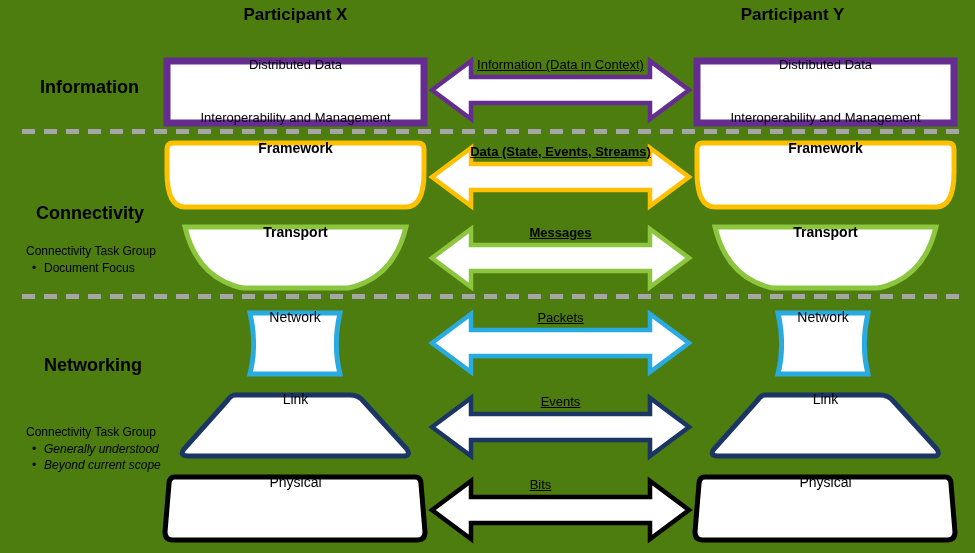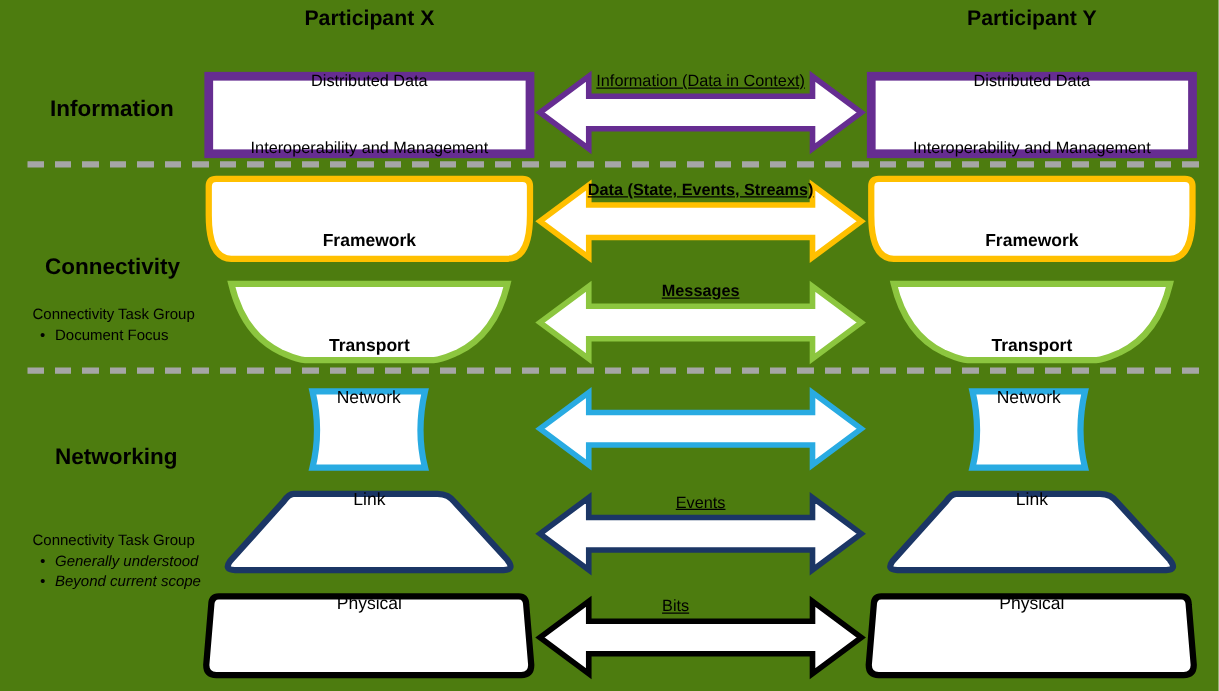--- a/index.html
+++ b/index.html
@@ -23,31 +23,31 @@
     background:repeating-linear-gradient(90deg,#A6A6A6 0 13px,transparent 13px 22px);
   }
   svg.shape,svg.arrow{position:absolute;overflow:visible;display:block;}
   .overlay{
     position:absolute;display:flex;flex-direction:column;
     align-items:center;justify-content:space-between;text-align:center;
     pointer-events:none;
   }
   .box-text{font-size:13px;line-height:1.3;}
   .layer-label{font-size:14px;}
-  .layer-label.bold{font-weight:bold;margin-top:44px;}
+  .layer-label.bold{font-weight:bold;}
   .arrow-text{font-size:13px;text-decoration:underline;}
   .arrow-text.bold{font-weight:bold;}
 </style>
 </head>
 <body>
 
 <div class="canvas">
 
   <div class="title" style="left:163px;">Participant X</div>
-  <div class="title" style="left:693px;">Participant Y</div>
+  <div class="title" style="left:660px;">Participant Y</div>
 
   <div class="section-label" style="left:40px;top:77px;">Information</div>
   <div class="section-label" style="left:36px;top:203px;text-align:right;">Connectivity</div>
   <div class="section-label" style="left:44px;top:355px;">Networking</div>
 
   <div class="note" style="left:26px;top:243px;">
     <div class="note-title">Connectivity Task Group</div>
     <ul>
       <li>Document Focus</li>
     </ul>
@@ -113,20 +113,21 @@
     <path d="M 4 4 H 94 C 89 26 89 45 94 65 H 4 C 9 45 9 26 4 4 Z" fill="#fff" stroke-width="5" stroke="#29ABE2"></path>
   </svg>
   <div class="overlay layer-label" style="left:246px;top:309px;width:98px;height:69px;">Network</div>
   <svg class="shape" style="left:774px;top:309px;" width="98" height="69" viewBox="0 0 98 69">
     <path d="M 4 4 H 94 C 89 26 89 45 94 65 H 4 C 9 45 9 26 4 4 Z" fill="#fff" stroke-width="5" stroke="#29ABE2"></path>
   </svg>
   <div class="overlay layer-label" style="left:774px;top:309px;width:98px;height:69px;">Network</div>
   <svg class="arrow" style="left:428px;top:310px;" width="265" height="66" viewBox="0 0 265 66">
     <path d="M 4 33 L 43 4 L 43 20 L 222 20 L 222 4 L 261 33 L 222 62 L 222 46 L 43 46 L 43 62 Z" fill="#fff" stroke-width="4.5" stroke="#29ABE2"></path>
   </svg>
+  <div class="overlay arrow-text" style="left:428px;top:310px;width:265px;height:66px;">Packets</div>
 
   <svg class="shape" style="left:163px;top:391px;" width="265" height="69" viewBox="0 0 265 69">
     <path d="M 72 4 H 187 Q 196 4 201 11 L 243 57 Q 249 65 240 65 H 25 Q 16 65 21 58 L 64 10 Q 68 4 72 4 Z" fill="#fff" stroke-width="5" stroke="#1B3665"></path>
   </svg>
   <div class="overlay layer-label" style="left:163px;top:391px;width:265px;height:69px;">Link</div>
   <svg class="shape" style="left:693px;top:391px;" width="265" height="69" viewBox="0 0 265 69">
     <path d="M 72 4 H 187 Q 196 4 201 11 L 243 57 Q 249 65 240 65 H 25 Q 16 65 21 58 L 64 10 Q 68 4 72 4 Z" fill="#fff" stroke-width="5" stroke="#1B3665"></path>
   </svg>
   <div class="overlay layer-label" style="left:693px;top:391px;width:265px;height:69px;">Link</div>
   <svg class="arrow" style="left:428px;top:394px;" width="265" height="66" viewBox="0 0 265 66">

